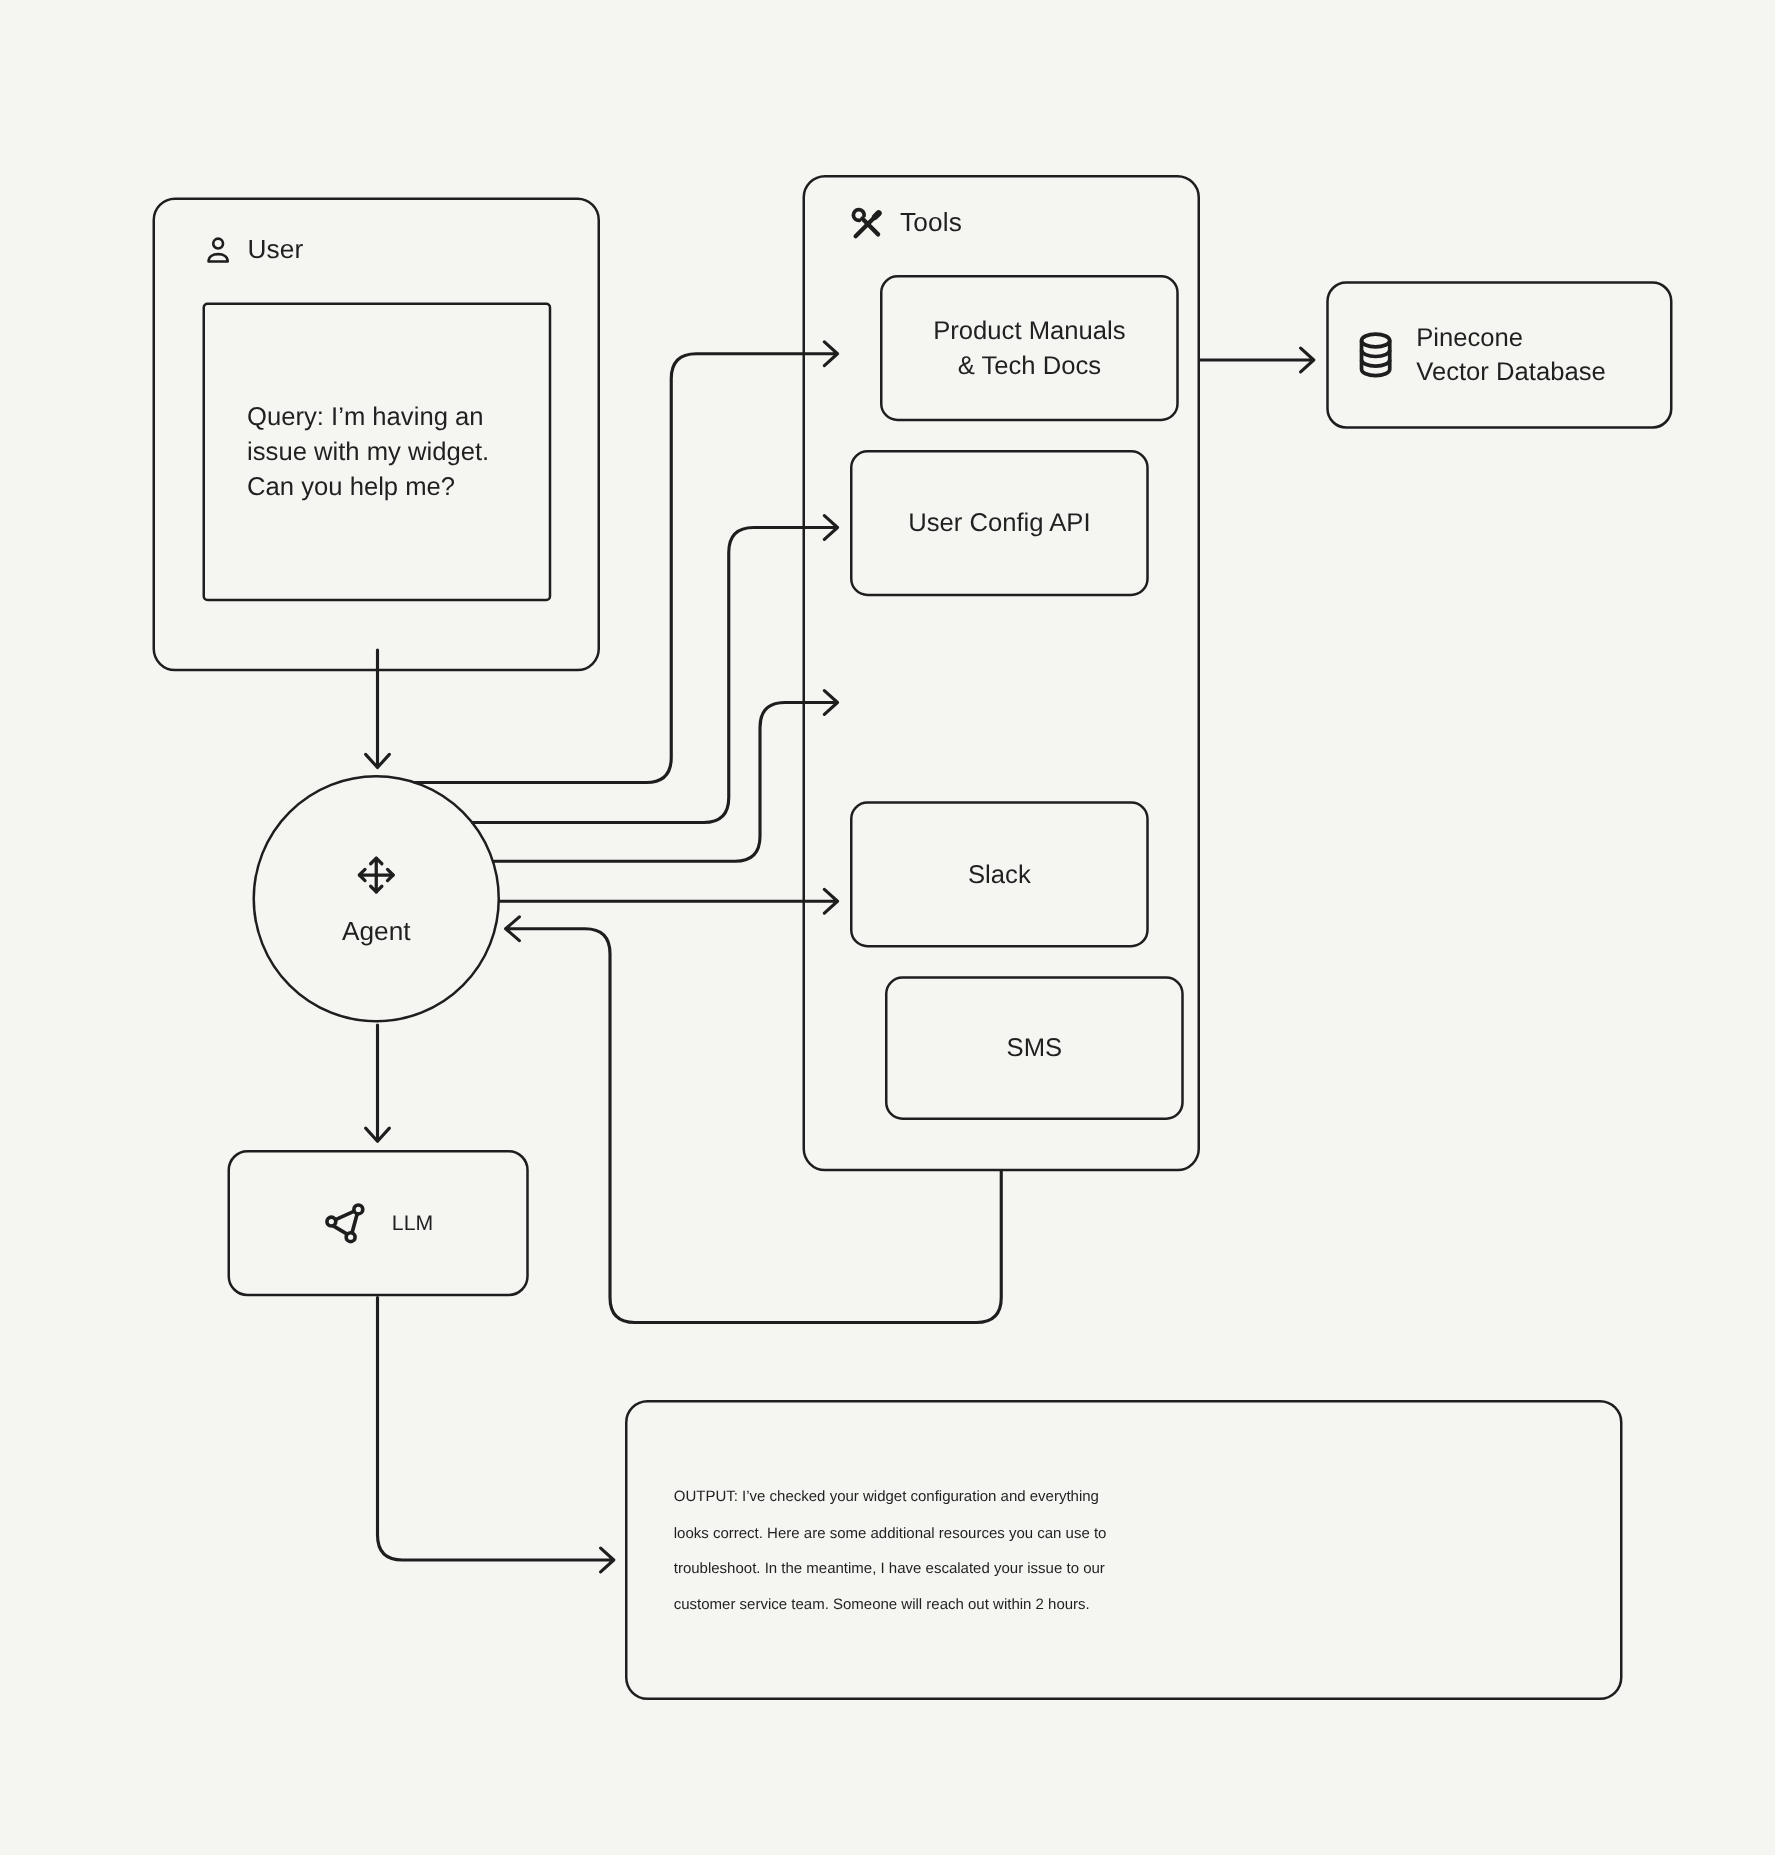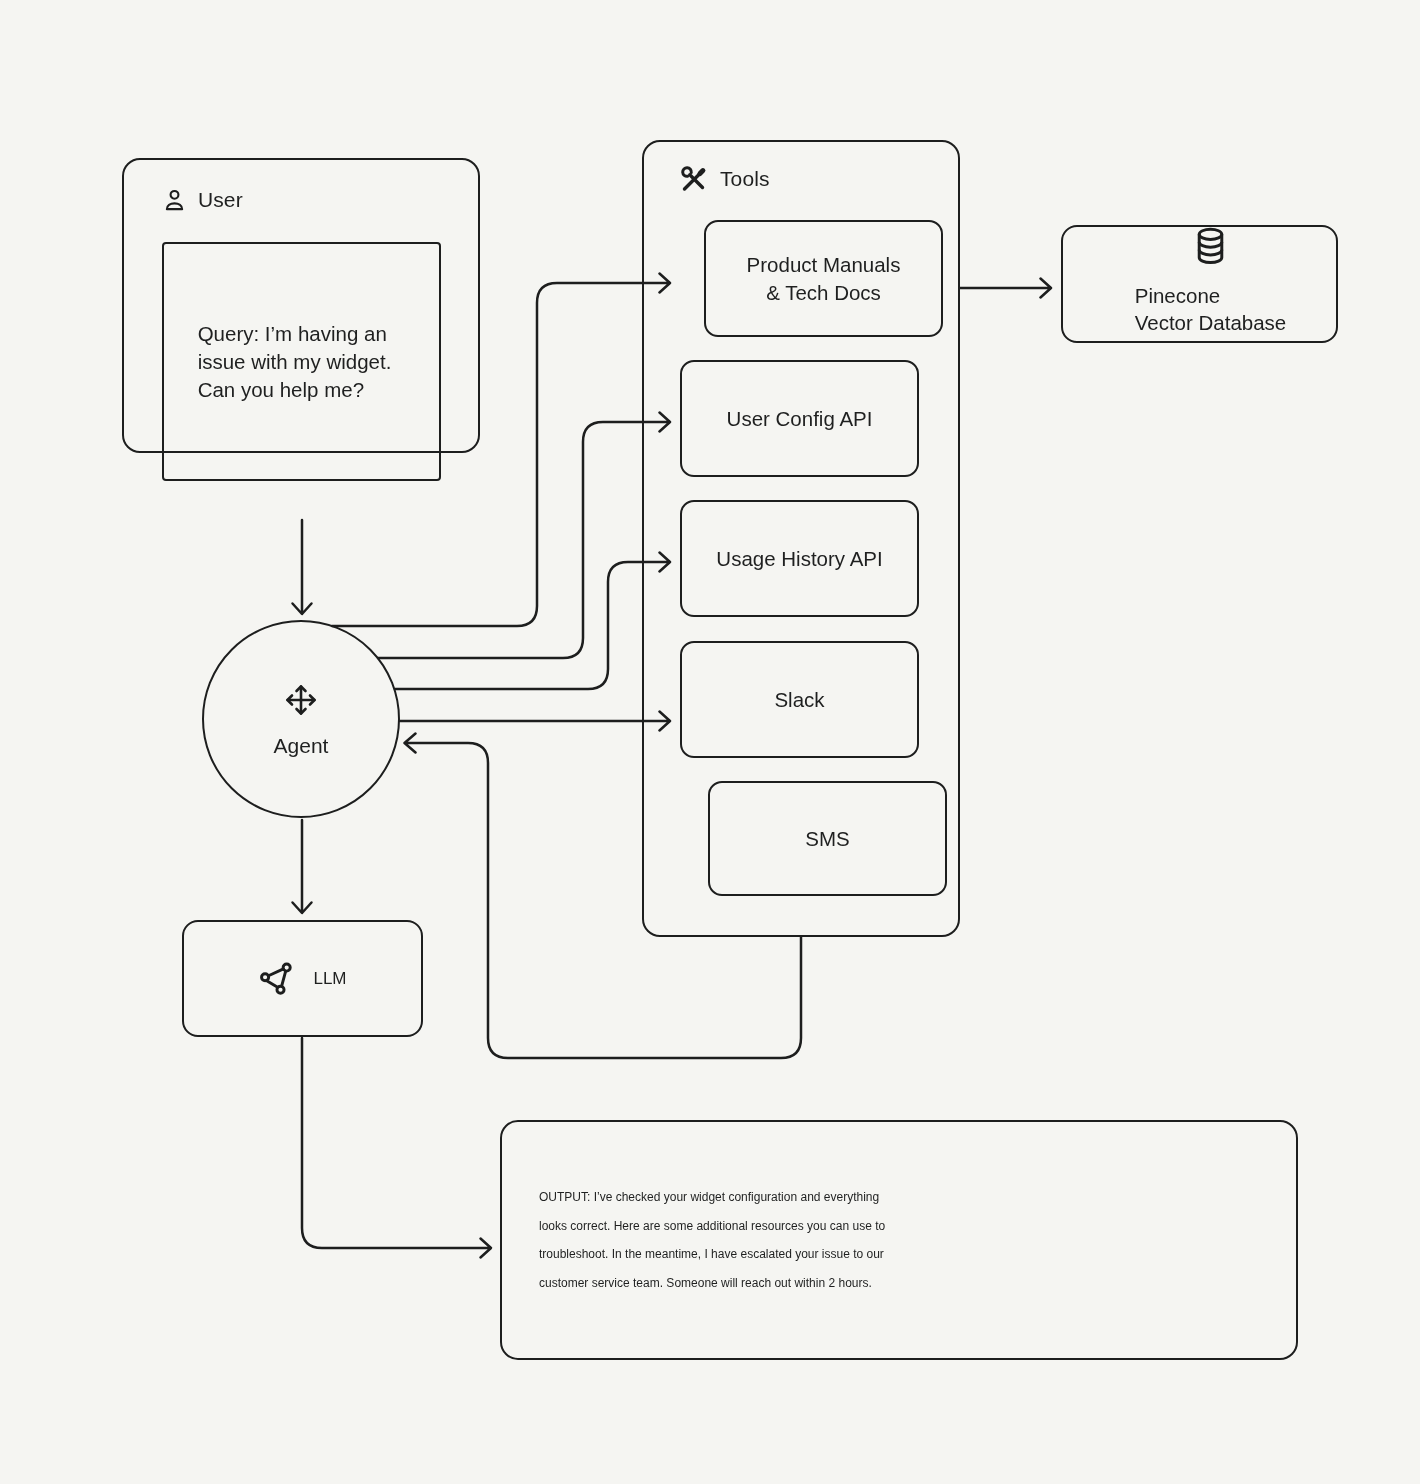--- a/index.html
+++ b/index.html
@@ -25,21 +25,21 @@
   }
   .agent{
     position:absolute;left:202px;top:620px;width:198px;height:198px;
     border:2.5px solid #1d1e1e;border-radius:50%;box-sizing:border-box;
     display:flex;flex-direction:column;align-items:center;justify-content:center;
     gap:15px;font-size:21px;
   }
   .pinecone{
     left:1061px;top:225px;width:277px;height:118px;border-radius:16px;
     display:flex;align-items:center;gap:17px;padding-left:22px;
-    font-size:20.5px;line-height:27px;white-space:pre-line;flex-direction:column;
+    font-size:20.5px;line-height:27px;white-space:pre-line;
   }
   .llm{
     left:182px;top:920px;width:241px;height:117px;border-radius:16px;
     display:flex;align-items:center;justify-content:center;gap:18px;font-size:17px;
   }
   .output{
     left:500px;top:1120px;width:798px;height:240px;border-radius:18px;
     display:flex;align-items:center;padding:0 30px 0 37px;
     font-size:12px;line-height:28.5px;white-space:pre-line;
   }
@@ -54,21 +54,21 @@
     <path d="M332 626 H517 Q537 626 537 606 V303 Q537 283 557 283 H669 M659.5 273.5 670 283 659.5 292.5"></path>
     <path d="M378 658 H563 Q583 658 583 638 V442 Q583 422 603 422 H669 M659.5 412.5 670 422 659.5 431.5"></path>
     <path d="M395 689 H588 Q608 689 608 669 V582 Q608 562 628 562 H669 M659.5 552.5 670 562 659.5 571.5"></path>
     <path d="M400 721 H669 M659.5 711.5 670 721 659.5 730.5"></path>
     <path d="M801 937 V1038 Q801 1058 781 1058 H508 Q488 1058 488 1038 V763 Q488 743 468 743 H405 M415.5 733.5 404.5 743 415.5 752.5"></path>
     <path d="M960 288 H1050 M1040.5 278.5 1051 288 1040.5 297.5"></path>
     <path d="M302 820 V912 M292.5 902.5 302 913 311.5 902.5"></path>
     <path d="M302 1038 V1228 Q302 1248 322 1248 H490 M480.5 1238.5 491 1248 480.5 1257.5"></path>
   </svg>
 
-  <div class="node" style="left:122px;top:158px;width:358px;height:295px;">
+  <div class="node" style="left:122px;top:158px;width:358px;height:379px;">
     <div class="hdr" style="left:40px;top:28px;">
       <svg width="21" height="24" viewBox="0 0 22 24" fill="none" stroke="#1d1e1e" stroke-width="2.2" stroke-linejoin="round">
         <circle cx="11" cy="6.6" r="4.1"></circle>
         <path d="M3 21.6 c0-3.9 3.4-6.1 8-6.1 s8 2.2 8 6.1 Z"></path>
       </svg>
       <span>User</span>
     </div>
     <div class="query-box">
       <span>Query: I’m having an
 issue with my widget.
@@ -85,23 +85,20 @@
         <path d="M9.8 9.8 L22.5 22.5" stroke-width="3.4"></path>
       </svg>
       <span>Tools</span>
     </div>
     <div class="tool-item" style="top:78px;margin-left:24px;">
       <span>Product Manuals
 &amp; Tech Docs</span>
     </div>
     <div class="tool-item" style="top:218px;">
       <span>User Config API</span>
-    </div>
-    <div class="tool-item" style="top:358px;">
-      <span>Usage History API</span>
     </div>
     <div class="tool-item" style="top:499px;">
       <span>Slack</span>
     </div>
     <div class="tool-item" style="top:639px;height:115px;margin-left:28px;">
       <span>SMS</span>
     </div>
   </div>
 
   <div class="node pinecone">

